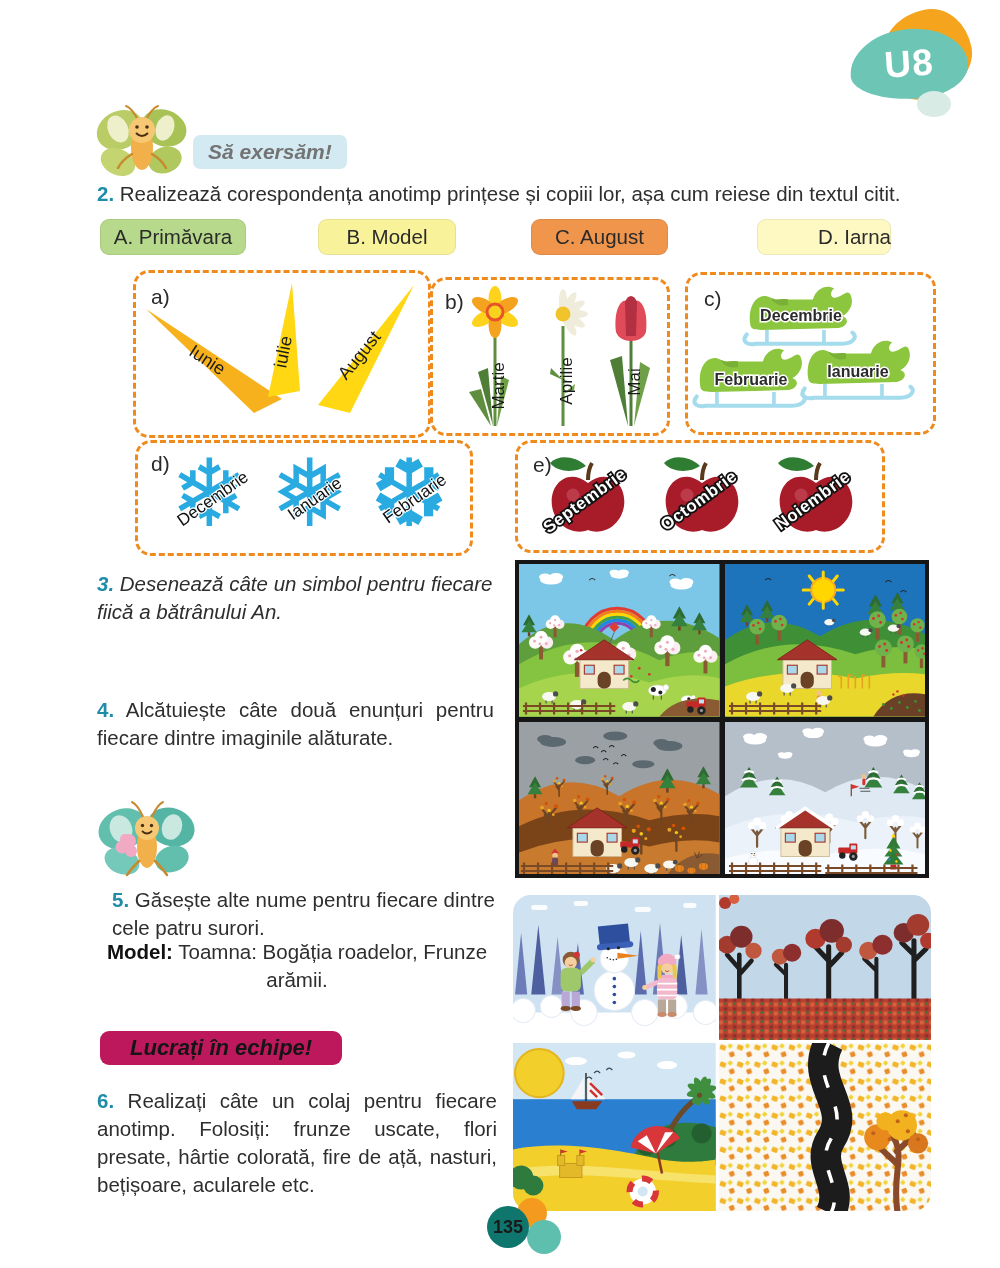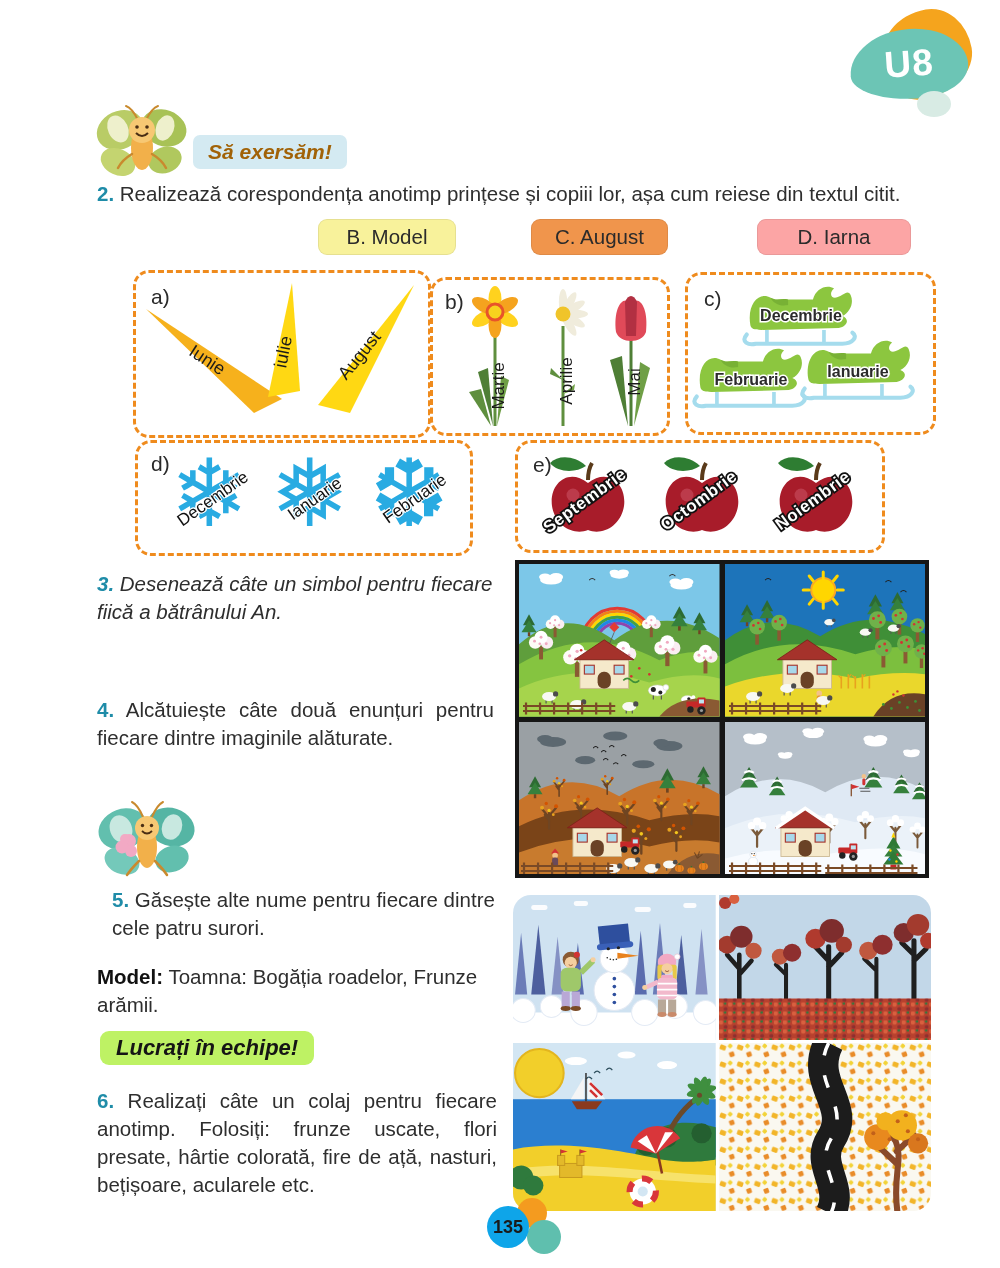--- a/index.html
+++ b/index.html
@@ -3,24 +3,24 @@
 <meta charset="utf-8">
 <style>
   html,body{margin:0;padding:0;background:#fff;}
   .page{position:relative;width:1000px;height:1268px;background:#fff;overflow:hidden;
         font-family:"Liberation Sans",sans-serif;color:#2e2e2e;}
   .abs{position:absolute;}
   .ex{position:absolute;font-size:20.5px;line-height:1.36;color:#2e2e2e;margin:0;}
   .num{color:#1f8ca8;font-weight:700;}
   .just{text-align:justify;margin-top:10px;}
   .bold{font-weight:700;color:#111;}
-  .badge-blue{position:absolute;background:#d4eaf2;color:#a16207;font-style:italic;font-weight:700;
+  .badge-blue{position:absolute;background:#d4eaf2;color:#737373;font-style:italic;font-weight:700;
         font-size:21px;border-radius:7px;padding:5px 15px;}
-  .badge-yellow{position:absolute;background:#bef264;color:#151515;font-style:italic;font-weight:700;
-        font-size:22px;border-radius:9px;padding:4px 16px;}
+  .badge-yellow{position:absolute;background:#be185d;color:#151515;font-style:italic;font-weight:700;
+        font-size:22px;border-radius:9px;padding:4px 30px;}
   .season-pill{position:absolute;top:219px;height:36px;display:flex;align-items:center;justify-content:center;
         border-radius:9px;font-size:20.5px;color:#2b2b2b;box-shadow:inset 0 0 0 1px rgba(0,0,0,.07);}
   .mbox{position:absolute;border:3px dashed #ef8b1d;border-radius:16px;background:#fff;}
   .mletter{position:absolute;font-size:21px;color:#2a2a2a;}
   .flake{position:absolute;font-size:94px;line-height:1;color:#29abe2;font-family:"DejaVu Sans",sans-serif;}
   .flk-lbl{position:absolute;width:120px;text-align:center;font-size:17px;color:#111;
         transform:rotate(-35deg);
         text-shadow:-1px -1px 0 #fff,1px -1px 0 #fff,-1px 1px 0 #fff,1px 1px 0 #fff;}
   .vlbl{font-size:17px;fill:#1a1a1a;}
   .sled-lbl{font-size:16px;font-weight:700;fill:#2b2b2b;stroke:#fff;stroke-width:3px;paint-order:stroke;text-anchor:middle;}
@@ -28,21 +28,21 @@
         text-anchor:middle;letter-spacing:.5px;}
   .ray-lbl{font-size:18px;fill:#1a1a1a;text-anchor:middle;}
   .seasons-grid{position:absolute;left:515px;top:560px;width:414px;height:318px;background:#161616;
         display:grid;grid-template-columns:1fr 1fr;grid-template-rows:1fr 1fr;gap:5px;padding:4px;box-sizing:border-box;}
   .seasons-grid svg{width:100%;height:100%;display:block;}
   .collage{position:absolute;left:513px;top:895px;width:418px;height:316px;border-radius:18px;overflow:hidden;
         background:#fff;display:grid;grid-template-columns:48.5% 51.5%;grid-template-rows:46% 54%;gap:3px;}
   .collage svg{width:100%;height:100%;display:block;}
   .blob{position:absolute;}
   .footer-circle{position:absolute;border-radius:50%;}
-  .pagenum{position:absolute;left:487px;top:1206px;width:42px;height:42px;border-radius:50%;background:#0ea5e9;
+  .pagenum{position:absolute;left:487px;top:1206px;width:42px;height:42px;border-radius:50%;background:#0f766e;
         display:flex;align-items:center;justify-content:center;font-size:18px;font-weight:700;color:#1a1a1a;z-index:2;}
 </style>
 </head>
 <body>
 
 <div class="page">
 
   <svg width="0" height="0" style="position:absolute">
     <defs>
       <g id="sheep">
@@ -168,27 +168,30 @@
   </svg>
   <div class="badge-blue" style="left:193px;top:135px;">
     <span>Să exersăm!</span>
   </div>
 
   <p class="ex" style="left:97px;top:180px;width:880px;">
     <span class="num">2.</span>
     <span>Realizează corespondența anotimp prințese și copiii lor, așa cum reiese din textul citit.</span>
   </p>
 
+  <div class="season-pill" style="left: 100px; width: 146px; background: rgb(183, 217, 139);">
+    <span>A. Primăvara</span>
+  </div>
   <div class="season-pill" style="left: 318px; width: 138px; background: rgb(248, 242, 155);">
     <span>B. Model</span>
   </div>
   <div class="season-pill" style="left: 531px; width: 137px; background: rgb(240, 149, 76);">
     <span>C. August</span>
   </div>
-  <div class="season-pill" style="left: 757px; width: 154px; background: #fca5a5;">
+  <div class="season-pill" style="left: 757px; width: 134px; background: #fef9c3; justify-content: flex-end;">
     <span>D. Iarna</span>
   </div>
 
   <div class="mbox" style="left:133px;top:270px;width:292px;height:162px;">
     <span class="mletter" style="left:15px;top:12px;">a)</span>
     <svg style="position:absolute;left:6px;top:6px;" width="278" height="148" viewBox="0 0 278 148">
       <polygon points="4,30 140,120 112,134" fill="#f6b11c"></polygon>
       <polygon points="150,4 126,118 158,112" fill="#ffd813"></polygon>
       <polygon points="272,6 176,126 208,134" fill="#ffd813"></polygon>
       <text class="ray-lbl" transform="translate(62,86) rotate(33)">Iunie</text>
@@ -513,21 +516,21 @@
         <circle cx="36" cy="54" r="6"></circle>
         <circle cx="30" cy="42" r="5"></circle>
       </g>
     <path d="M44,64 Q36,72 32,78 M60,64 Q68,72 72,78" stroke="#c98a2e" stroke-width="2.5" fill="none" stroke-linecap="round"></path>
   </svg>
 
   <p class="ex" style="left:97px;top:886px;width:400px;margin-left:15px;">
     <span class="num">5.</span>
     <span>Găsește alte nume pentru fiecare dintre cele patru surori.</span>
   </p>
-  <p class="ex" style="left:97px;top:963px;width:400px;">
+  <p class="ex" style="left:97px;top:938px;width:400px;text-align:center;">
     <span class="bold">Model:</span>
     <span>Toamna: Bogăția roadelor, Frunze arămii.</span>
   </p>
 
   <div class="badge-yellow" style="left:100px;top:1031px;">
     <span>Lucrați în echipe!</span>
   </div>
 
   <p class="ex just" style="left:97px;top:1077px;width:400px;">
     <span class="num">6.</span>

